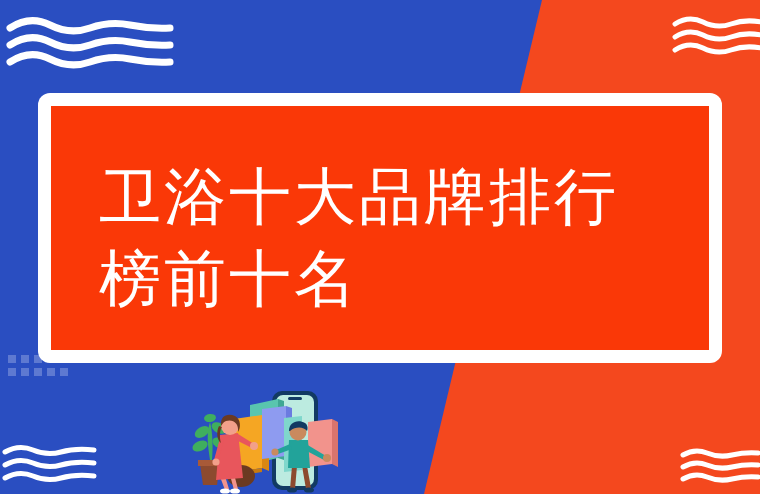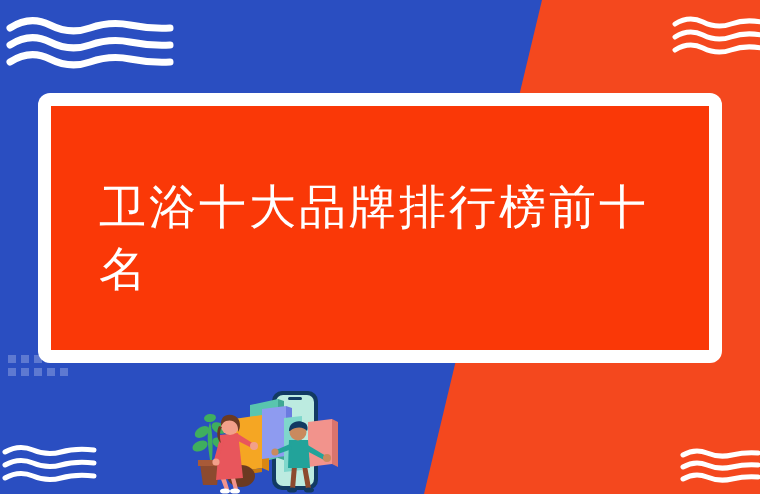--- a/index.html
+++ b/index.html
@@ -79,21 +79,21 @@
     background: #FA3807;
     box-sizing: border-box;
     display: flex;
     align-items: center;
     justify-content: flex-start;
     overflow: hidden;
   }
   .card-title {
     color: #ffffff;
     font-family: "Liberation Sans", sans-serif;
-    font-size: 47px;
+    font-size: 62px;
     line-height: 1.32;
     letter-spacing: 3px;
     padding-left: 48px;
     padding-right: 30px;
     font-weight: 400;
     white-space: normal;
     max-width: 560px;
     margin-top: 20px;
   }
 </style>

